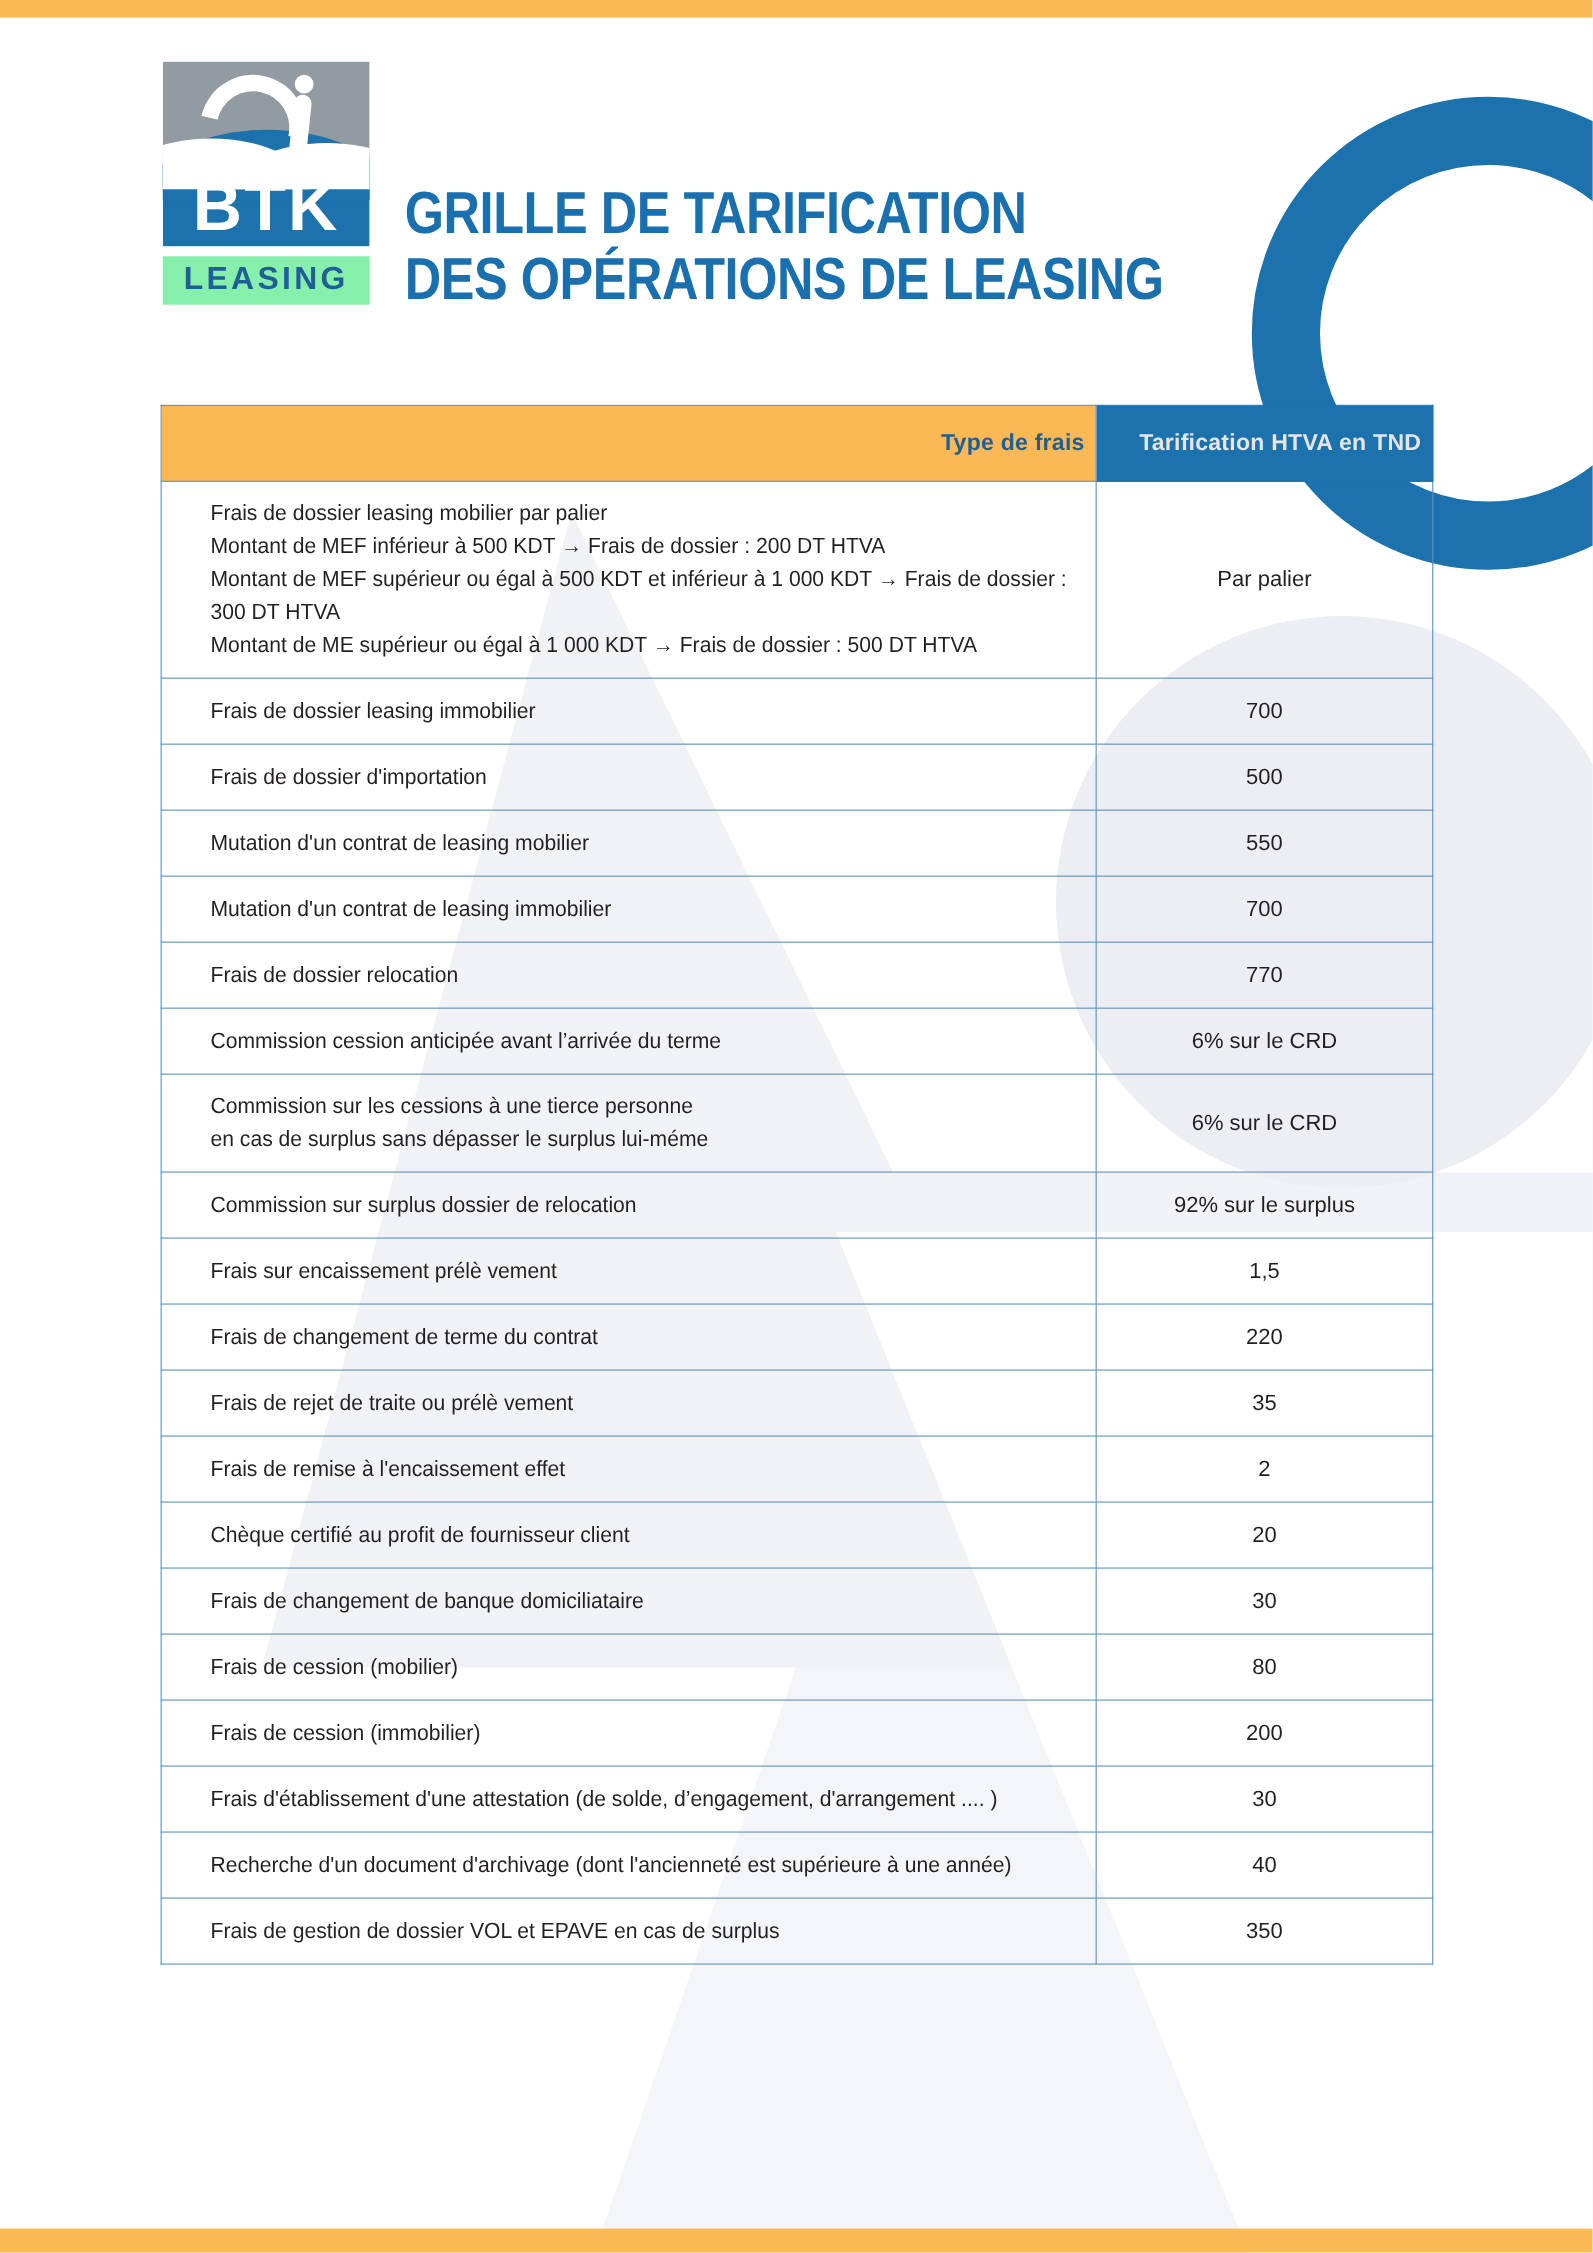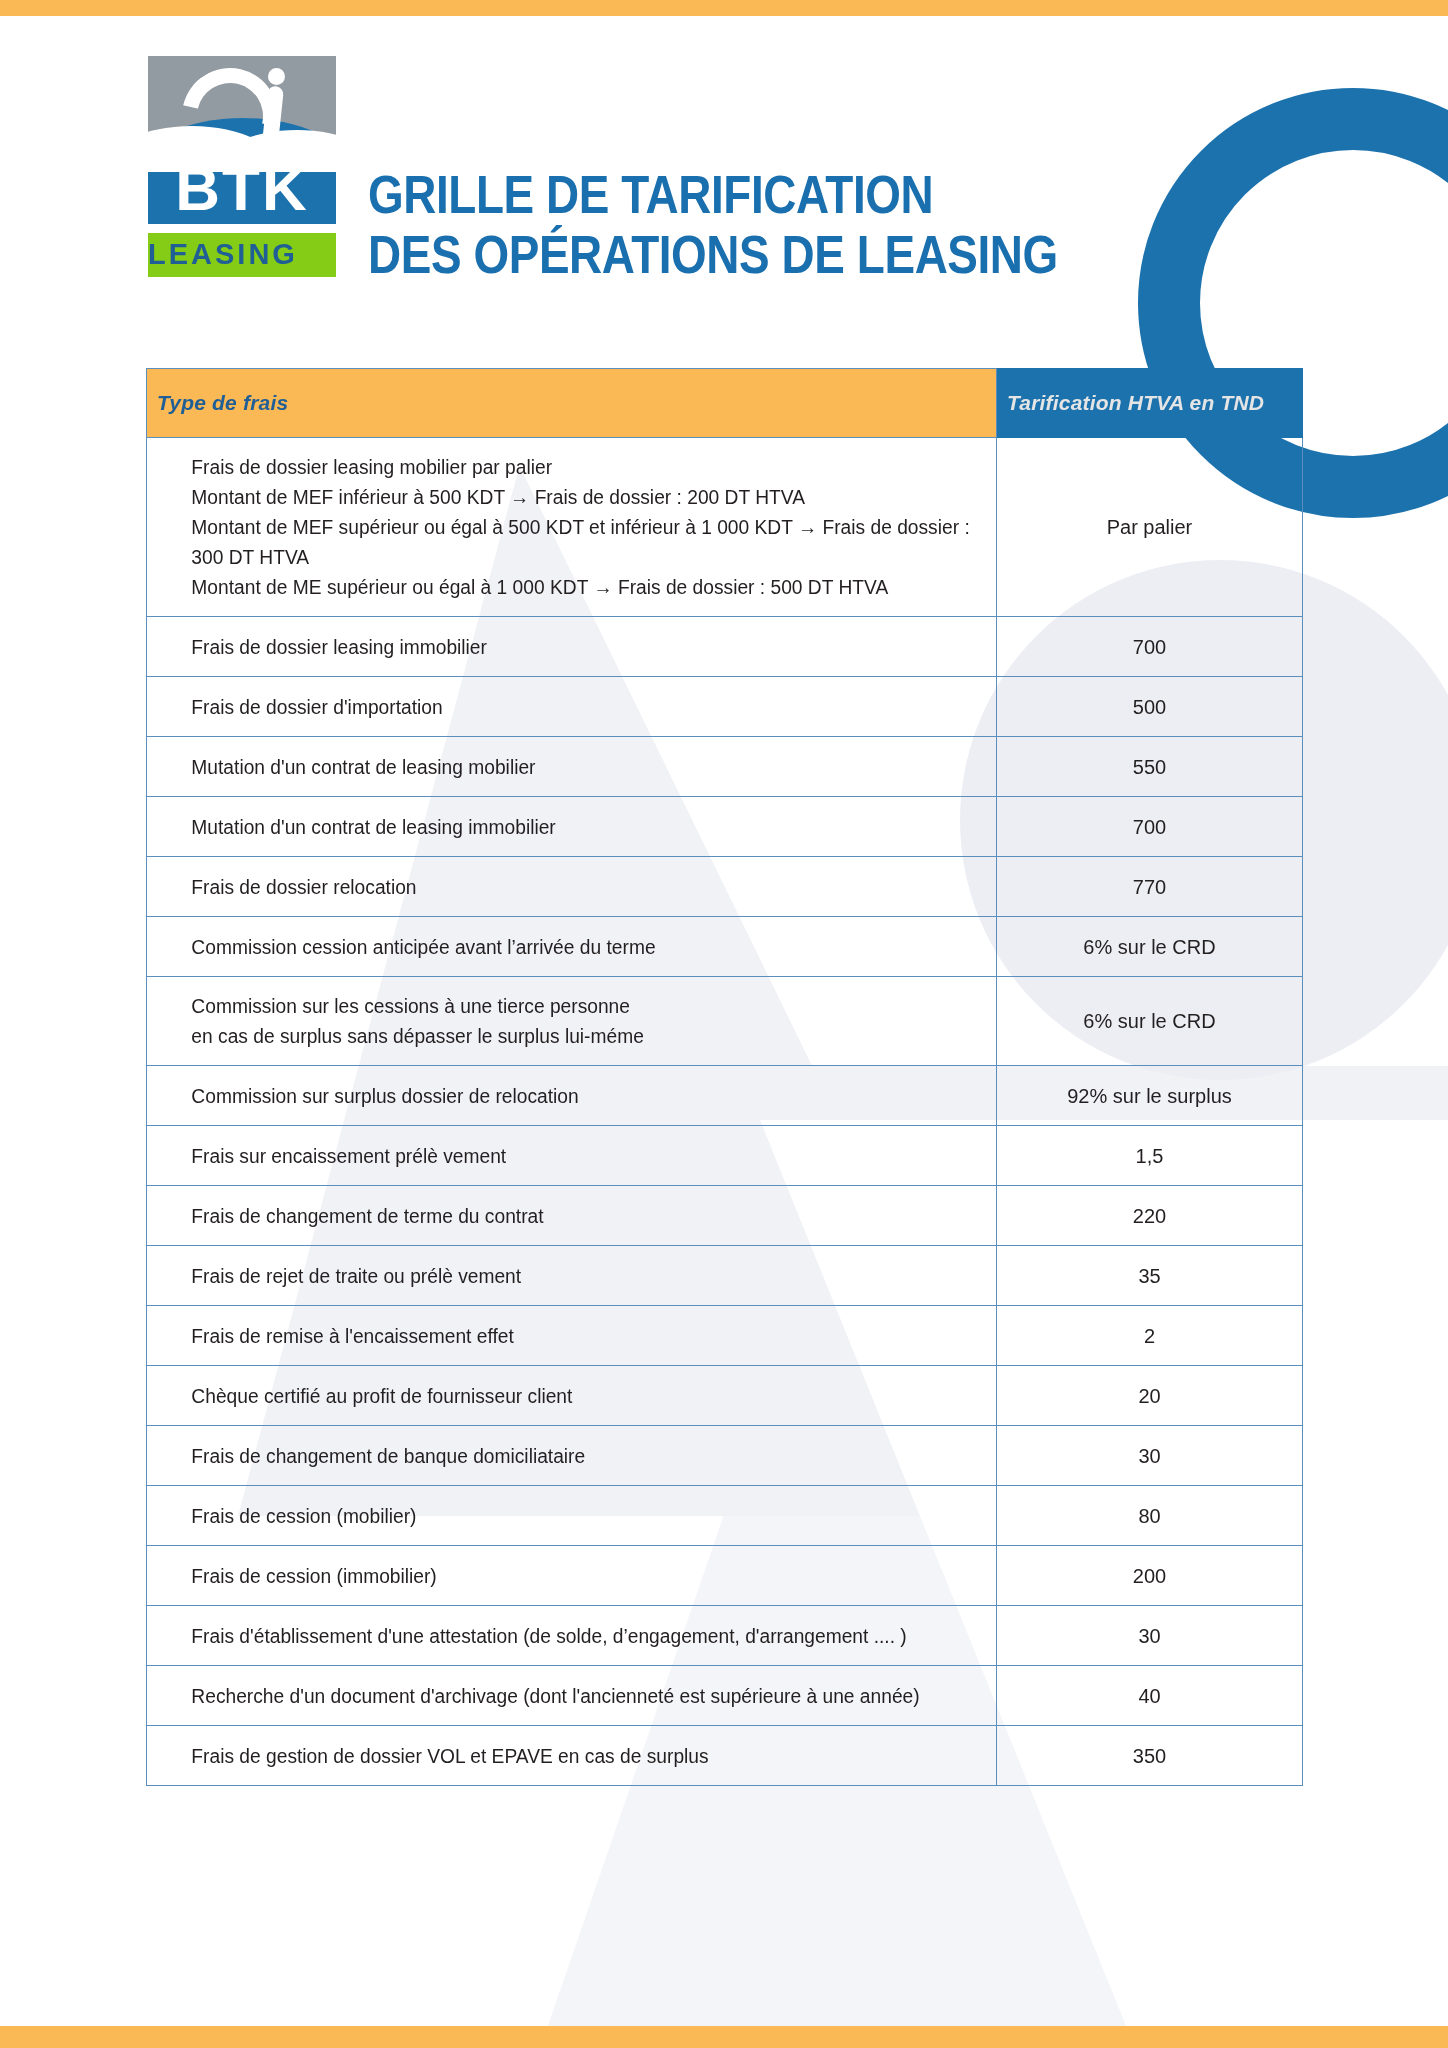--- a/index.html
+++ b/index.html
@@ -190,26 +190,26 @@
     color: #ffffff;
     font-size: 62px;
     font-weight: bold;
     letter-spacing: 2px;
     line-height: 62px;
     font-family: "Liberation Sans", sans-serif;
   }
   .logo-leasing {
     margin-top: 9px;
     width: 188px;
-    background: #84cc16;
+    background: #86efac;
     color: #1f5f96;
     font-size: 29px;
     font-weight: bold;
     letter-spacing: 3px;
-    text-align: left;
+    text-align: center;
     padding: 7px 0 8px;
     line-height: 1;
   }
 
   .title-block {
     position: absolute;
     left: 368px; top: 148px;
     color: #1a6fae;
     font-weight: bold;
     font-size: 54px;
@@ -233,26 +233,25 @@
     border-collapse: collapse;
     table-layout: fixed;
   }
 
   col.c1 { width: 850px; }
   col.c2 { width: 306px; }
 
   thead th {
     font-size: 21px;
     font-weight: bold;
-    text-align: left;
+    text-align: right;
     padding: 22px 10px;
     height: 66px;
     vertical-align: middle;
     letter-spacing: 0.2px;
-    font-style: italic;
   }
   th.th-type {
     background: #fbb955;
     color: #1f5f96;
     border: 1px solid #5a8fbd;
   }
   th.th-price {
     background: #1c72ad;
     color: #e5e5e5;
     border: 1px solid #1c72ad;

